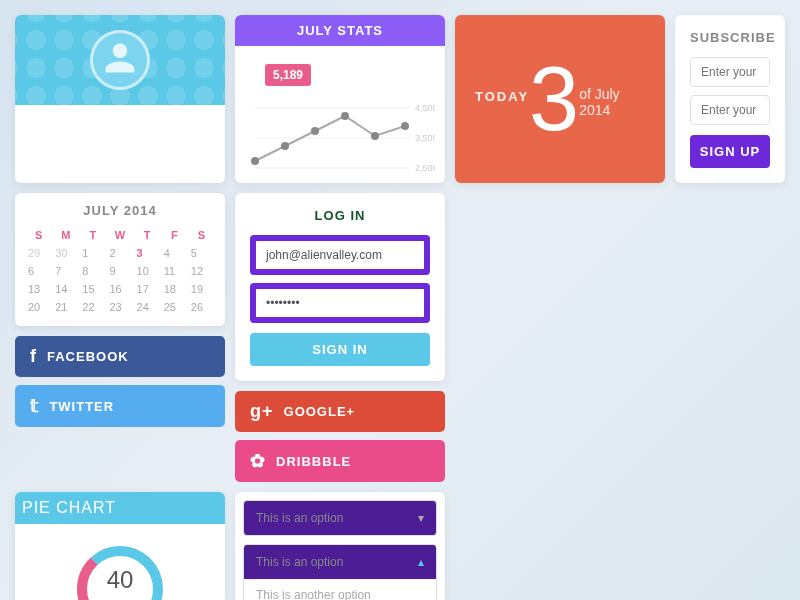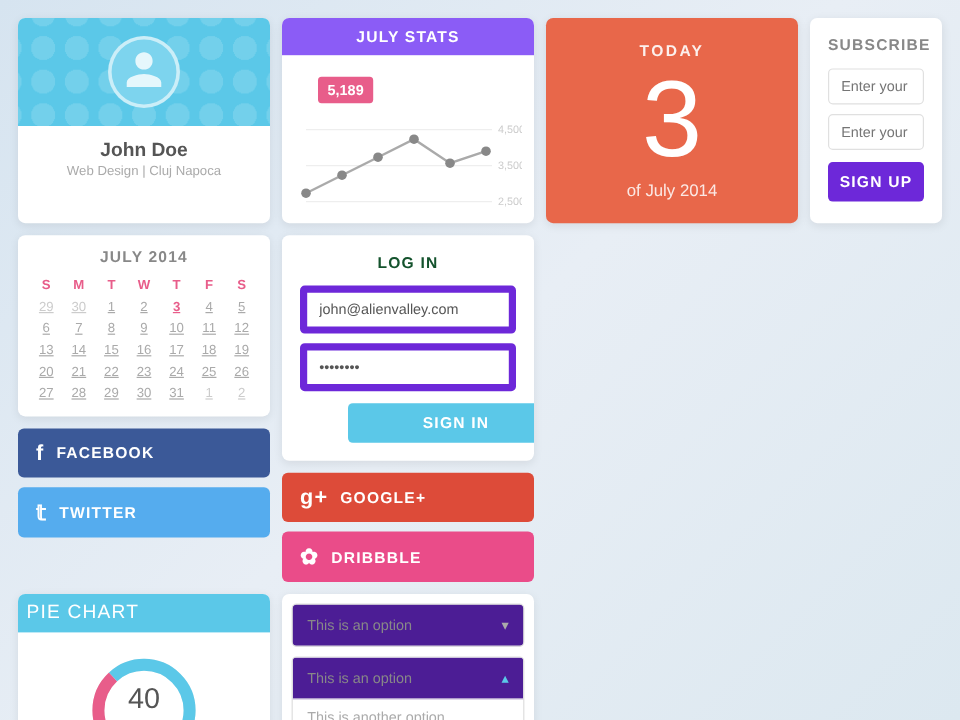--- a/index.html
+++ b/index.html
@@ -106,21 +106,21 @@
       left: 30px;
     }
 
     
     .today-card {
       grid-column: 3;
       grid-row: 1;
       background: #e8674a;
       color: #fff;
       display: flex;
-      flex-direction: column;
+      flex-direction: row;
       align-items: center;
       justify-content: center;
       padding: 20px;
     }
     .today-label {
       font-size: 13px;
       font-weight: 700;
       letter-spacing: 2px;
       opacity: 0.9;
       margin-bottom: 5px;
@@ -271,25 +271,23 @@
       border-collapse: collapse;
       font-size: 11px;
     }
     .calendar-grid th {
       color: #e85d8a;
       text-align: center;
       padding: 3px;
       font-weight: 600;
     }
     .calendar-grid td {
-      text-align: center;
       padding: 3px;
       color: #aaa;
       cursor: pointer;
-      text-decoration: underline;
     }
     .calendar-grid td.today-date {
       color: #e85d8a;
       font-weight: 700;
     }
     .calendar-grid td.other-month {
       color: #ccc;
     }
 
     
@@ -321,21 +319,20 @@
       background: #5bc8e8;
       color: #fff;
       border: none;
       border-radius: 4px;
       padding: 9px;
       font-size: 13px;
       font-weight: 700;
       letter-spacing: 1px;
       cursor: pointer;
       margin-top: 2px;
-      margin-left: 40px;
     }
 
     .social-large-btns {
       display: flex;
       flex-direction: column;
       gap: 8px;
     }
     .social-large-btn {
       display: flex;
       align-items: center;
@@ -385,24 +382,20 @@
 
   <div class="card profile-card">
     <div class="profile-header">
       <div class="avatar-circle">
         <span class="avatar-icon">
           <svg viewBox="0 0 24 24">
               <path d="M12 12c2.7 0 4.8-2.1 4.8-4.8S14.7 2.4 12 2.4 7.2 4.5 7.2 7.2 9.3 12 12 12zm0 2.4c-3.2 0-9.6 1.6-9.6 4.8v2.4h19.2v-2.4c0-3.2-6.4-4.8-9.6-4.8z"></path>
             </svg>
         </span>
       </div>
-    </div>
-    <div class="profile-info">
-      <div class="profile-name">John Doe</div>
-      <div class="profile-sub">Web Design | Cluj Napoca</div>
     </div>
   </div>
 
   <div class="card stats-card">
     <div class="stats-header">JULY STATS</div>
     <div class="stats-body">
       <div class="stats-badge">5,189</div>
       <svg width="190" height="100" viewBox="0 0 190 100" style="margin-top:30px">
 
         <text x="170" y="25" font-size="9" fill="#ccc">4,500</text>
@@ -535,29 +528,20 @@
           </tr>
           <tr>
             <td>20</td>
             <td>21</td>
             <td>22</td>
             <td>23</td>
             <td>24</td>
             <td>25</td>
             <td>26</td>
           </tr>
-          <tr>
-            <td>27</td>
-            <td>28</td>
-            <td>29</td>
-            <td>30</td>
-            <td>31</td>
-            <td class="other-month">1</td>
-            <td class="other-month">2</td>
-          </tr>
         </tbody>
       </table>
     </div>
 
     <div class="social-large-btns">
       <button class="social-large-btn fb-large">
         <span class="s-icon">f</span>
         <span>FACEBOOK</span>
       </button>
       <button class="social-large-btn tw-large">

